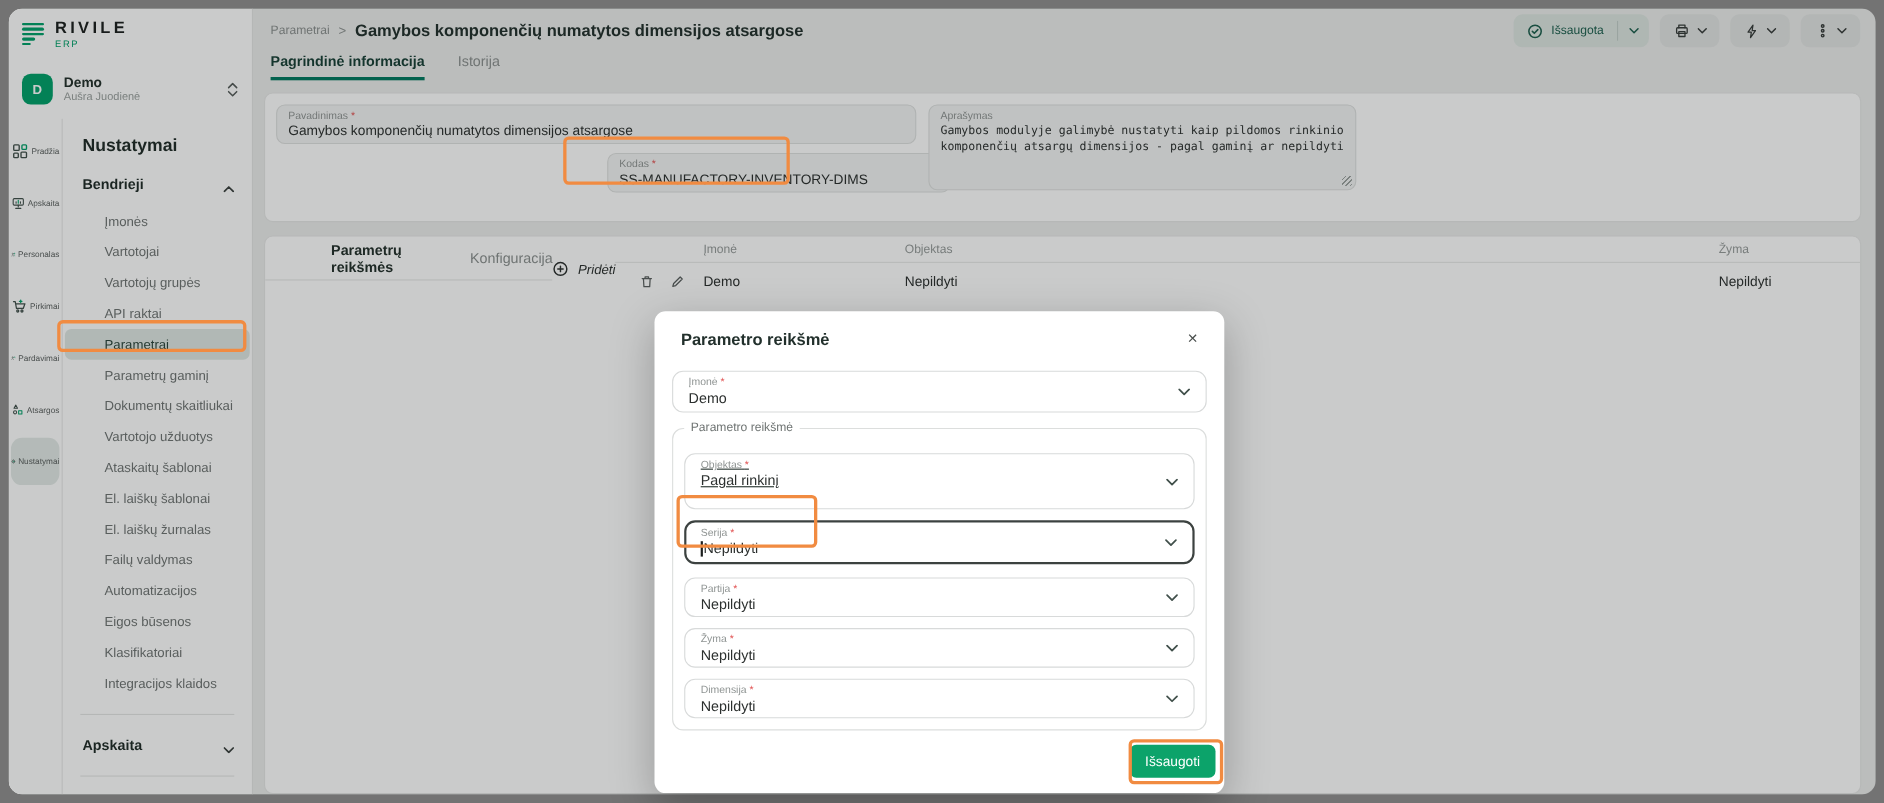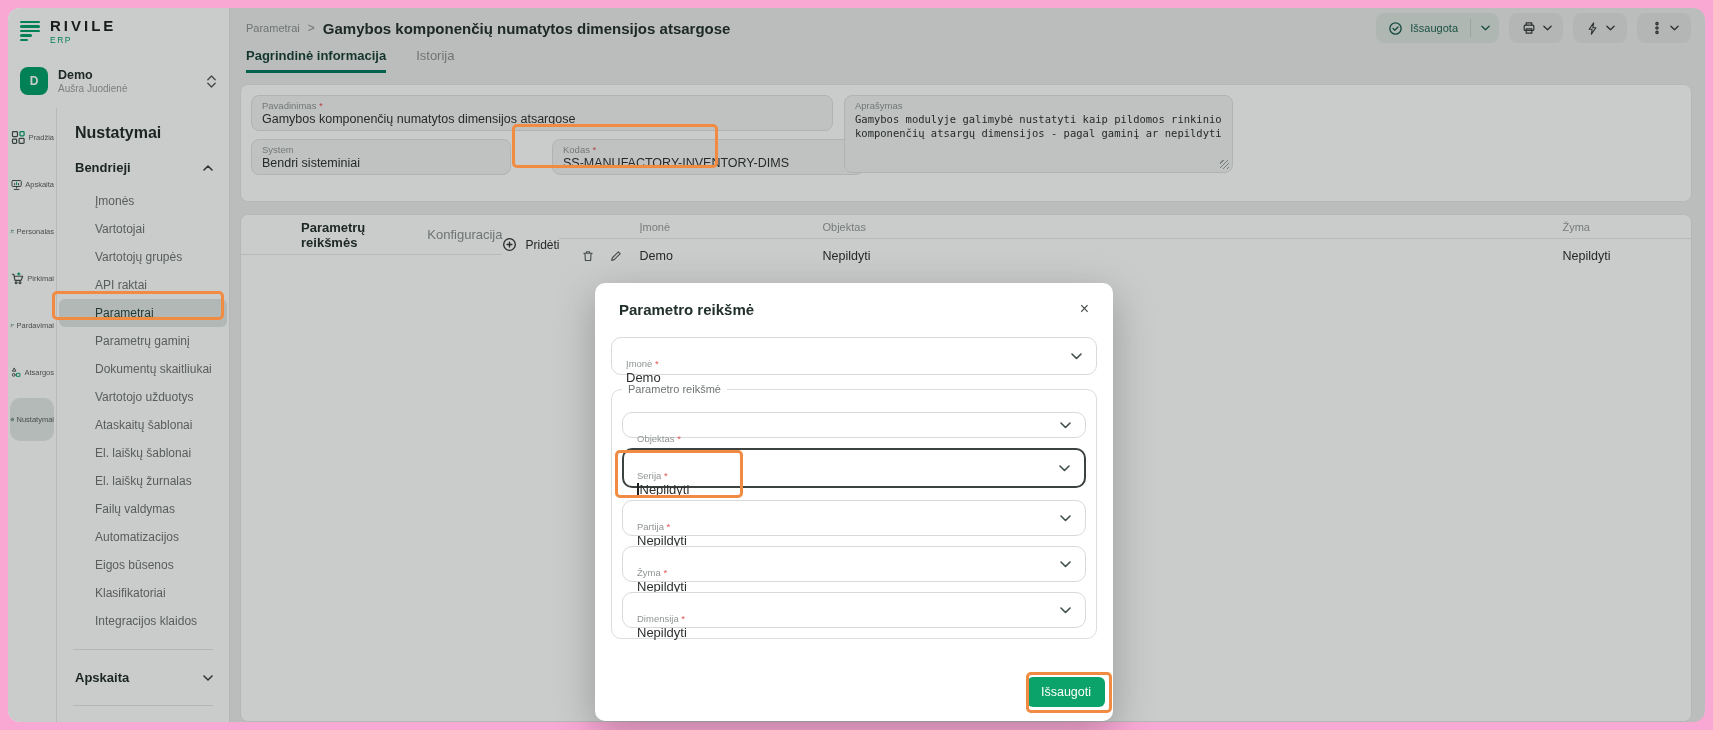--- a/index.html
+++ b/index.html
@@ -3,21 +3,21 @@
 <meta charset="utf-8">
 <style>
   :root{
     --brand-green:#00A06A; --save-green:#0CA36A; --annotation-orange:#F18B41;
     --underline-green:#00795F; --asterisk-red:#E25656;
     --ink:#23302b; --grey:#8b908f; --menu-grey:#6f7473;
   }
   *{box-sizing:border-box; margin:0; padding:0;}
   html,body{background:#fff;}
   body{font-family:"Liberation Sans","DejaVu Sans",sans-serif; color:var(--ink);}
-  .stage{position:relative; width:1713px; height:730px; background:#f9a8d4; overflow:hidden;}
+  .stage{position:relative; width:1713px; height:730px; background:#737373; overflow:hidden;}
   .app{position:absolute; left:8px; top:8px; right:8px; bottom:8px; background:#ecedec;
        border-radius:12px; overflow:hidden; display:flex;}
 
   
   .panel-left{width:222px; background:#ffffff; border-right:1px solid #e4e6e5; display:flex; flex-direction:column;}
   .brand{height:46px; display:flex; align-items:center; padding:0 12px; gap:10px;}
   .burger{display:flex; flex-direction:column; gap:2px; width:20px;}
   .burger i{height:2.5px; background:var(--brand-green); border-radius:2px; display:block;}
   .burger i:nth-child(4){width:60%;} .burger i:nth-child(5){width:40%;}
   .brand-name{font-weight:bold; font-size:15px; letter-spacing:3px; color:#1b1f1e; line-height:1;}
@@ -31,21 +31,21 @@
   .updown{color:#555b59;}
   .left-cols{flex:1; display:flex; min-height:0;}
   .rail{width:49px; border-right:1px solid #e8e9e8; display:flex; flex-direction:column; align-items:center; padding-top:8px; gap:4px;}
   .rail-item{width:44px; height:43px; display:flex; flex-direction:row; align-items:center; justify-content:center; gap:2px; border-radius:10px; cursor:pointer;}
   .rail-item.active{background:#e3eae7;}
   .rail-item svg{width:19px; height:19px; stroke:#41504b; fill:none; stroke-width:1.5; stroke-linecap:round; stroke-linejoin:round;}
   .rail-item svg .g{stroke:var(--brand-green);}
   .rail-label{font-size:7.5px; color:#5c6160;}
   .menu{flex:1; padding:10px 0 0 0; overflow:hidden;}
   .menu-title{font-size:16px; font-weight:bold; color:#1f2b27; padding:6px 18px 10px 18px;}
-  .menu-group{display:flex; align-items:center; justify-content:space-between; padding:8px 16px 8px 18px; cursor:pointer;}
+  .menu-group{display:flex; align-items:flex-end; justify-content:space-between; padding:8px 16px 8px 18px; cursor:pointer;}
   .menu-group span{font-size:13px; font-weight:bold; color:#1f2b27;}
   .menu-group svg{width:10px; height:6px; stroke:#3a403e; stroke-width:1.6; fill:none; stroke-linecap:round; stroke-linejoin:round;}
   .menu-items{padding:4px 0 2px 0;}
   .menu-item{height:28px; display:flex; align-items:center; font-size:12px; color:var(--menu-grey);
              padding-left:36px; margin:0 2px; border-radius:6px; cursor:pointer;}
   .menu-item.active{background:#dfe7e3; color:#2b453b;}
   .menu-divider{height:1px; background:#e5e6e5; margin:12px 16px;}
 
   
   .main{flex:1; display:flex; flex-direction:column; min-width:0;}
@@ -82,48 +82,48 @@
   .f-kodas{left:280px; top:54px; width:312px; height:36px;margin-left:31px;}
   .f-aprasymas{left:603px; top:10px; width:389px; height:78px;}
   .f-aprasymas .fvalue{font-family:"DejaVu Sans Mono","Liberation Mono",monospace; font-size:10.5px; line-height:1.35; white-space:pre-wrap;}
   .resize-grip{position:absolute; right:3px; bottom:3px; width:9px; height:9px;
     background:repeating-linear-gradient(135deg, transparent 0 2px, #9aa09e 2px 3px);}
 
   .card-table{height:508px; display:flex; flex-direction:row; overflow:hidden;}
   .sectabs{height:40px; display:flex; align-items:center; gap:62px; padding-left:60px; border-bottom:1px solid #e7e8e7;}
   .stab{font-size:13px; color:#8b908f; cursor:pointer;}
   .stab.active{color:#23302b; font-weight:bold;}
-  .add-row{margin:22px 0 6px 0; }
+  .add-row{margin:22px 0 6px 0; font-style:italic;}
   .add-btn{display:inline-flex; align-items:center; gap:8px; font-size:12px; color:#2c302f; cursor:pointer;}
   .add-btn svg{width:15px; height:15px; stroke:#2c302f; fill:none; stroke-width:1.4; stroke-linecap:round;}
   .tbl{width:100%;}
   .tbl-row{display:grid; grid-template-columns:58px 183px 740px 230px auto; padding-left:22px; align-items:center;}
   .tbl-head{height:24px; border-bottom:1px solid #e8e9e8;}
   .tbl-head div{font-size:11px; color:#969b9a;}
   .tbl-data{height:34px;}
   .tbl-data div{font-size:12.5px; color:#2c302f;}
   .row-actions{display:flex; gap:14px; align-items:center;}
   .row-actions svg{width:14px; height:14px; stroke:#5c6160; fill:none; stroke-width:1.3; stroke-linecap:round; stroke-linejoin:round; cursor:pointer;}
 
   
   .overlay{position:absolute; left:8px; top:8px; right:8px; bottom:8px; border-radius:12px;
            background:rgba(15,18,17,0.22); z-index:40;}
   .modal{position:absolute; left:595px; top:283px; width:518px; height:438px; background:#fff;
          border-radius:10px; box-shadow:0 12px 40px rgba(0,0,0,.25); z-index:50;}
   .modal-head{display:flex; align-items:center; justify-content:space-between; padding:16px 18px 0 24px;}
   .modal-title{font-size:15px; font-weight:bold; color:#22302c;}
   .modal-close{font-size:16px; color:#4a4f4d; cursor:pointer; line-height:1; padding:2px 6px;}
-  .sel{position:relative; background:#fff; border:1px solid #d8dada; border-radius:10px; padding:20px 34px 4px 14px; cursor:pointer;}
+  .sel{position:relative; background:#fff; border:1px solid #d8dada; border-radius:10px; padding:4px 34px 4px 14px; cursor:pointer;}
   .sel .flabel{font-size:9.5px; color:#8f9493;}
   .sel .fvalue{font-size:13px; color:#2c302f; margin-top:1px; white-space:nowrap; display:flex; align-items:center;}
   .sel .sel-chev{position:absolute; right:14px; top:50%; margin-top:-3px; width:11px; height:7px; stroke:#41504b; stroke-width:1.6; fill:none; stroke-linecap:round; stroke-linejoin:round;}
   .sel-imone{margin:18px 16px 0 16px; height:38px;}
   .mfieldset{margin:14px 16px 0 16px; border:1px solid #dcdedd; border-radius:10px; padding:14px 10px 10px 10px; position:relative;}
   .mlegend{position:absolute; top:-7px; left:10px; background:#fff; padding:0 6px; font-size:11px; color:#6f7473;}
-  .sel-objektas{height:21px; margin-top:8px;}
+  .sel-objektas{height:51px; margin-top:8px;text-decoration:underline;}
   .sel-serija{height:40px; margin-top:10px; border:2px solid #3c4240; padding-left:13px;}
   .sel-partija{height:36px; margin-top:12px;}
   .sel-zyma{height:36px; margin-top:10px;}
   .sel-dimensija{height:36px; margin-top:10px;}
   .caret-bar{display:inline-block; width:1.5px; height:14px; background:#1c1f1e; margin-right:1px;}
   .modal-save{position:absolute; right:8px; bottom:14px; height:30px; padding:0 14px; background:var(--save-green);
               color:#fff; font-size:12.5px; border:none; border-radius:6px; display:flex; align-items:center; cursor:pointer;}
 
   
   .anno{position:absolute; border:3px solid var(--annotation-orange); border-radius:5px; z-index:60; pointer-events:none;}
@@ -333,24 +333,20 @@
         <div class="ptab">Istorija</div>
       </div>
 
       <div class="content">
 
         <section class="card card-form">
           <div class="field f-pavadinimas">
             <div class="flabel"><span>Pavadinimas</span> <span class="req">*</span></div>
             <div class="fvalue">Gamybos komponenčių numatytos dimensijos atsargose</div>
           </div>
-          <div class="field f-system">
-            <div class="flabel"><span>System</span></div>
-            <div class="fvalue">Bendri sisteminiai</div>
-          </div>
           <div class="field f-kodas">
             <div class="flabel"><span>Kodas</span> <span class="req">*</span></div>
             <div class="fvalue">SS-MANUFACTORY-INVENTORY-DIMS</div>
           </div>
           <div class="field f-aprasymas">
             <div class="flabel"><span>Aprašymas</span></div>
             <div class="fvalue">Gamybos modulyje galimybė nustatyti kaip pildomos rinkinio
 komponenčių atsargų dimensijos - pagal gaminį ar nepildyti</div>
             <span class="resize-grip"></span>
           </div>

